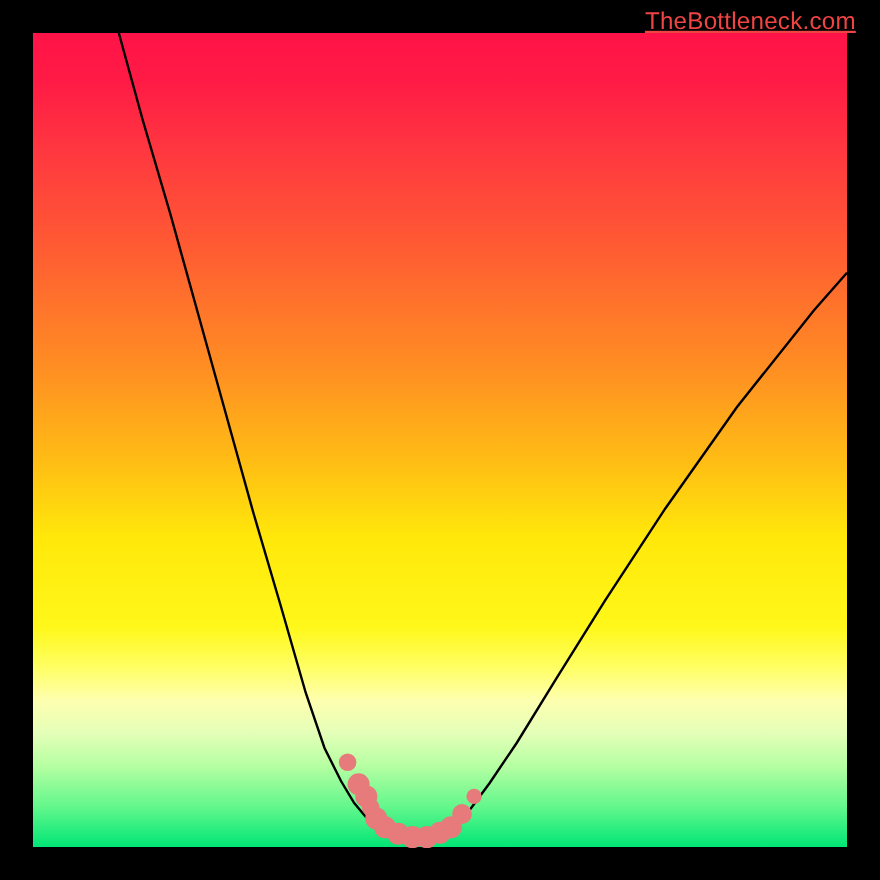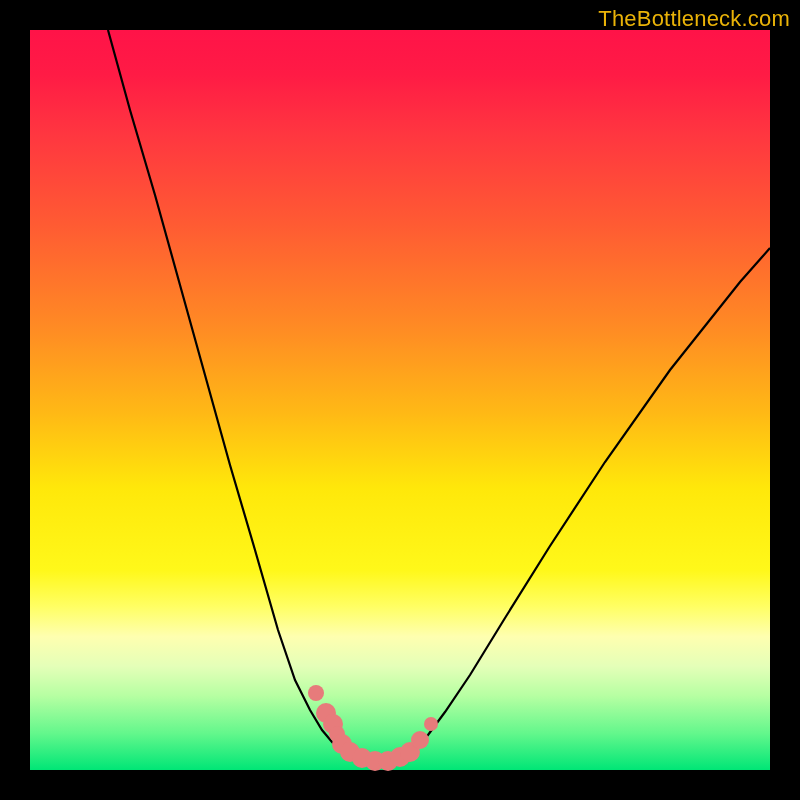--- a/index.html
+++ b/index.html
@@ -40,26 +40,27 @@
       #feffb0 82%,
       #e4ffb8 86%,
       #b6ffa2 90%,
       #64f78c 95%,
       #00e676 100%
     );
   }
   .watermark {
     position: absolute;
     top: 6px;
-    right: 10px;
-    color: #eab308;
+    right: 22px;
+    color: #ef4444;
     font-size: 22px;
     letter-spacing: 0.2px;
     font-weight: 500;
     user-select: none;
+    text-decoration: underline;
   }
   svg.curve-layer {
     position: absolute;
     left: 0;
     top: 0;
     width: 740px;
     height: 740px;
     overflow: visible;
   }
 </style>

